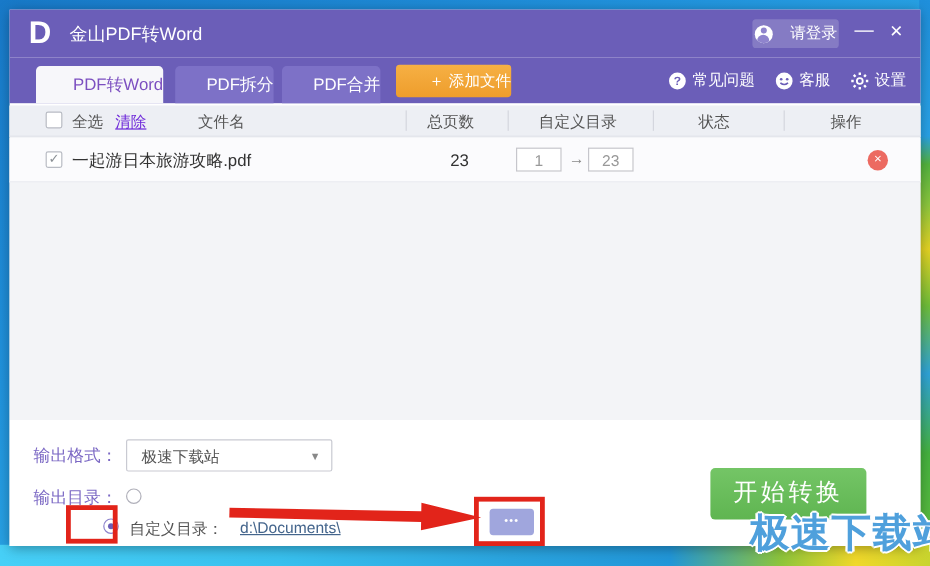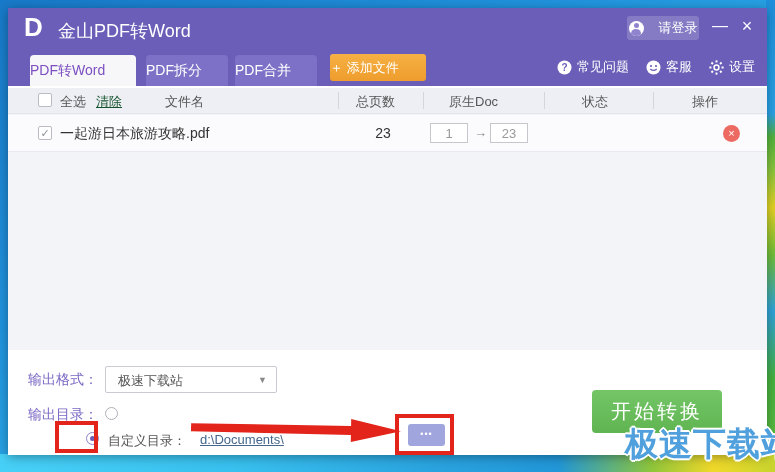--- a/index.html
+++ b/index.html
@@ -12,51 +12,51 @@
     background:linear-gradient(180deg,#1f8fdb 0%,#29a2e6 24%,#53b33e 29%,#8ac63e 36%,#e3d224 44%,#6fbe3a 54%,#2fa3d8 66%,#45b23f 80%,#63bf3f 100%); }
   .desktop-bottom { position:absolute; left:0; bottom:0; width:775px; height:18px; z-index:0;
     background:linear-gradient(90deg,#47d0f7 0%,#38c0ee 30%,#2aa4df 55%,#2196d8 72%,#8ec53b 84%,#f0d82a 92%,#c8d42e 100%); }
 
   
   .window { position:absolute; left:8px; top:8px; width:759px; height:447px; z-index:1;
             background:#fff; box-shadow:0 2px 10px rgba(0,0,0,.35); }
 
   .titlebar { position:absolute; left:0; top:0; width:100%; height:40px; background:#6b5eb8; }
   .logo { position:absolute; left:16px; top:4px; color:#fff; font-size:26px; font-weight:800; }
-  .win-title { position:absolute; left:50px; top:11px; color:#fff; font-size:18px; }
+  .win-title { position:absolute; left:50px; top:11px; color:#fff; font-size:15px; }
   .login-btn { position:absolute; right:68px; top:8px; width:72px; height:24px; border-radius:3px;
                background:rgba(255,255,255,.18); display:flex; align-items:center; justify-content:center;
                gap:15px; color:#fff; font-size:13px; cursor:pointer; }
   .user-icon { width:15px; height:15px; border-radius:50%; background:#fff; position:relative; overflow:hidden; display:inline-block; }
   .user-icon .u-head { position:absolute; left:5px; top:2.5px; width:5px; height:5px; border-radius:50%; background:#8f84cd; }
   .user-icon .u-body { position:absolute; left:2.5px; top:8.5px; width:10px; height:9px; border-radius:50%; background:#8f84cd; }
   .min-btn { position:absolute; right:38px; top:9px; color:#fff; font-size:16px; width:18px; text-align:center; cursor:pointer; }
   .close-btn { position:absolute; right:11px; top:8px; color:#fff; font-size:18px; width:18px; text-align:center; cursor:pointer; }
 
   .tabbar { position:absolute; left:0; top:40px; width:100%; height:38px; background:#6b5eb8; }
-  .tab { position:absolute; bottom:0; height:31px; line-height:31px; text-align:left;
+  .tab { position:absolute; bottom:0; height:31px; line-height:31px; text-align:right;
          border-radius:4px 4px 0 0; font-size:14px; cursor:pointer; }
   .tab.active { left:22px; width:106px; background:#f7f7fa; color:#7c4fc0; }
   .tab.t2 { left:138px; width:82px; background:#7d71c7; color:#fff; }
   .tab.t3 { left:227px; width:82px; background:#7d71c7; color:#fff; }
   .add-btn { position:absolute; left:322px; top:6px; width:96px; height:27px; line-height:27px;
              background:linear-gradient(#f6b044,#ee9d2c); border-radius:3px; color:#fff;
-             font-size:13px; text-align:left; cursor:pointer; }
+             font-size:13px; text-align:right; cursor:pointer; }
   .tab-menu { position:absolute; right:12px; top:0; height:38px; display:flex; align-items:center; gap:17px; }
   .menu-item { display:flex; align-items:center; gap:5px; color:#fff; font-size:13px; cursor:pointer; }
 
   
   .list-area { position:absolute; left:0; top:80px; width:100%; height:262px; background:#f3f4f7; }
   .table-header { position:absolute; left:0; top:0; width:100%; height:26px; background:#edeff4;
                   border-bottom:1px solid #e2e4ea; font-size:13px; color:#555; }
   .table-header .cell { position:absolute; top:5px; }
   .hd-sep { position:absolute; top:4px; width:1px; height:17px; background:#d4d6de; }
   .checkbox { position:absolute; width:14px; height:14px; border:1px solid #b9bcc4; background:#fff;
               border-radius:2px; text-align:center; line-height:13px; font-size:11px; color:#8c9196; cursor:pointer; }
-  .clear-link { text-decoration:underline; color:#14532d; cursor:pointer; }
+  .clear-link { text-decoration:underline; color:#6d28d9; cursor:pointer; }
 
   .file-row { position:absolute; left:0; top:27px; width:100%; height:37px; background:#fbfbfd;
               border-bottom:1px solid #e9eaf0; font-size:14px; color:#333; }
   .file-row .rowcell { position:absolute; top:10px; }
   .page-input { position:absolute; top:8px; width:38px; height:20px; border:1px solid #c6c6cc;
                 background:#fff; text-align:center; font-size:13px; color:#999;
                 font-family:"Liberation Sans",sans-serif; }
   .range-arrow { position:absolute; top:10px; color:#888; font-size:13px; }
   .delete-btn { position:absolute; left:715px; top:10px; width:17px; height:17px; border-radius:50%;
                 background:#ec6a61; color:#fff; font-size:11px; text-align:center; line-height:16px; cursor:pointer; }
@@ -159,21 +159,21 @@
 
   <div class="list-area">
     <div class="table-header">
       <span class="checkbox" style="left:30px; top:5px;"></span>
       <span class="cell" style="left:52px;">全选</span>
       <span class="cell clear-link" style="left:88px;">清除</span>
       <span class="cell" style="left:157px;text-align:right;">文件名</span>
       <span class="hd-sep" style="left:330px;"></span>
       <span class="cell" style="left:348px;">总页数</span>
       <span class="hd-sep" style="left:415px;"></span>
-      <span class="cell" style="left:441px;">原生Doc</span>
+      <span class="cell" style="left:441px;">自定义目录</span>
       <span class="hd-sep" style="left:536px;"></span>
       <span class="cell" style="left:574px;">状态</span>
       <span class="hd-sep" style="left:645px;"></span>
       <span class="cell" style="left:684px;">操作</span>
     </div>
 
     <div class="file-row">
       <span class="checkbox" style="left:30px; top:11px;">✓</span>
       <span class="rowcell" style="left:52px;">一起游日本旅游攻略.pdf</span>
       <span class="rowcell" style="left:360px; width:30px; text-align:center;">23</span>

